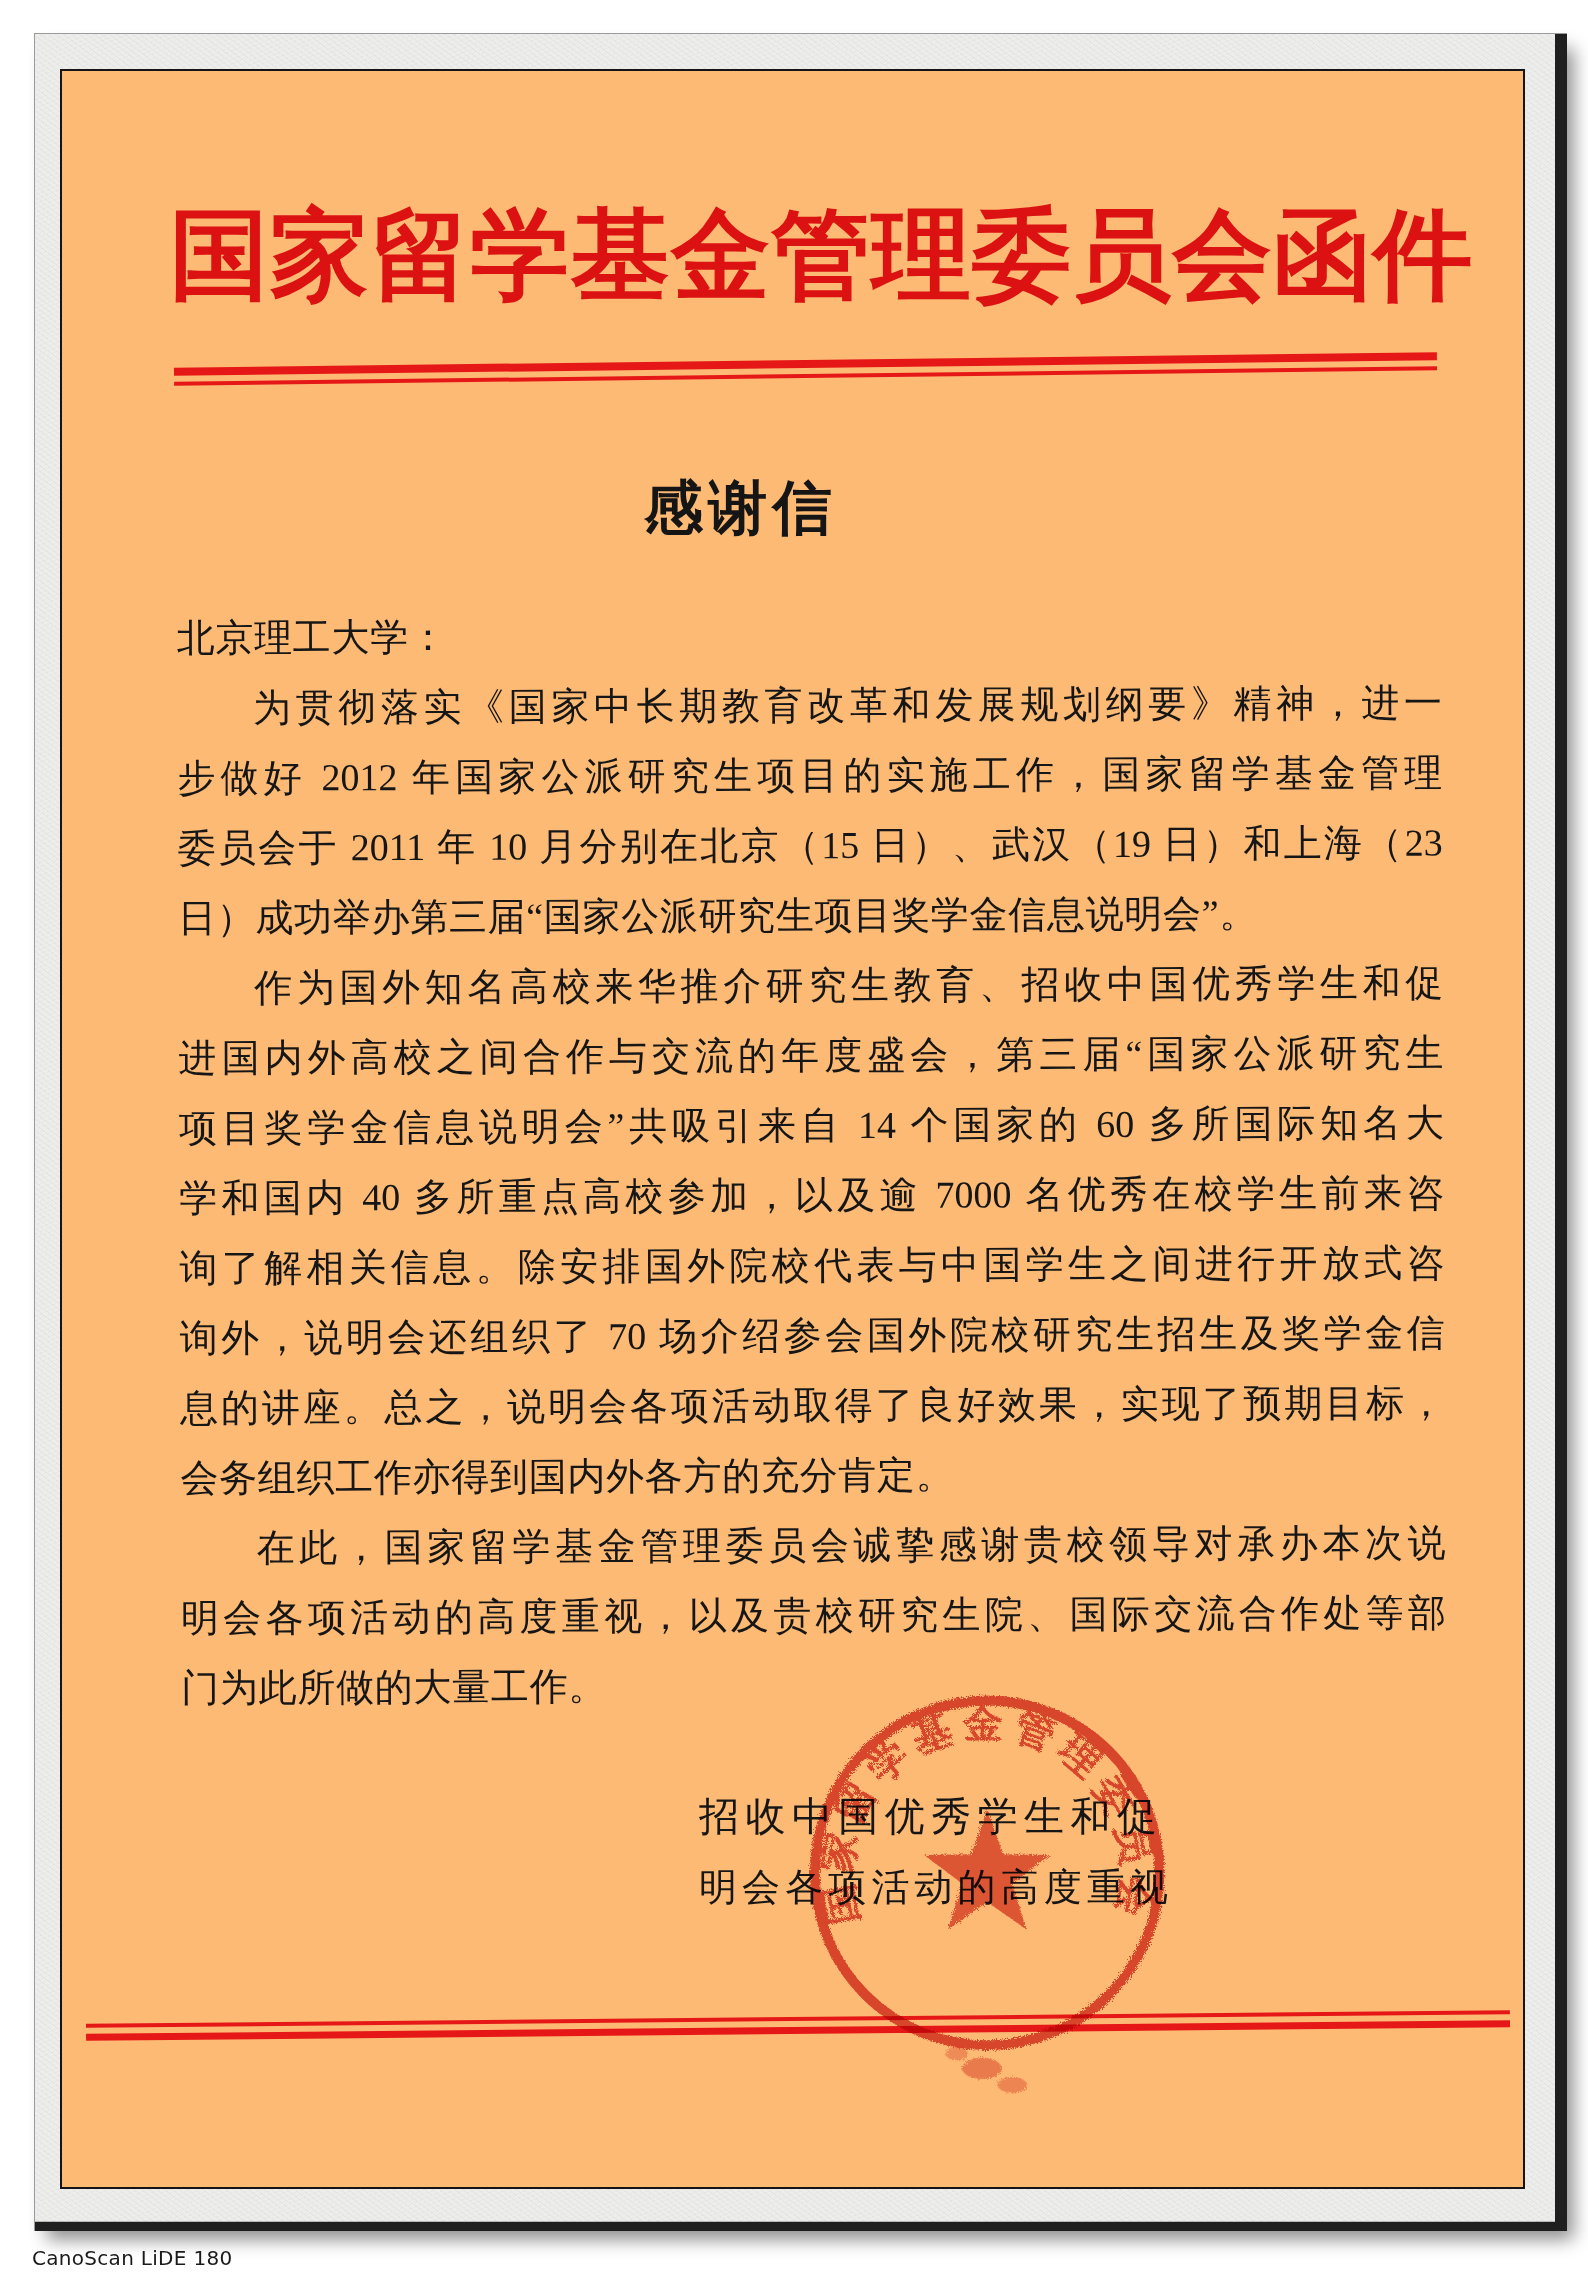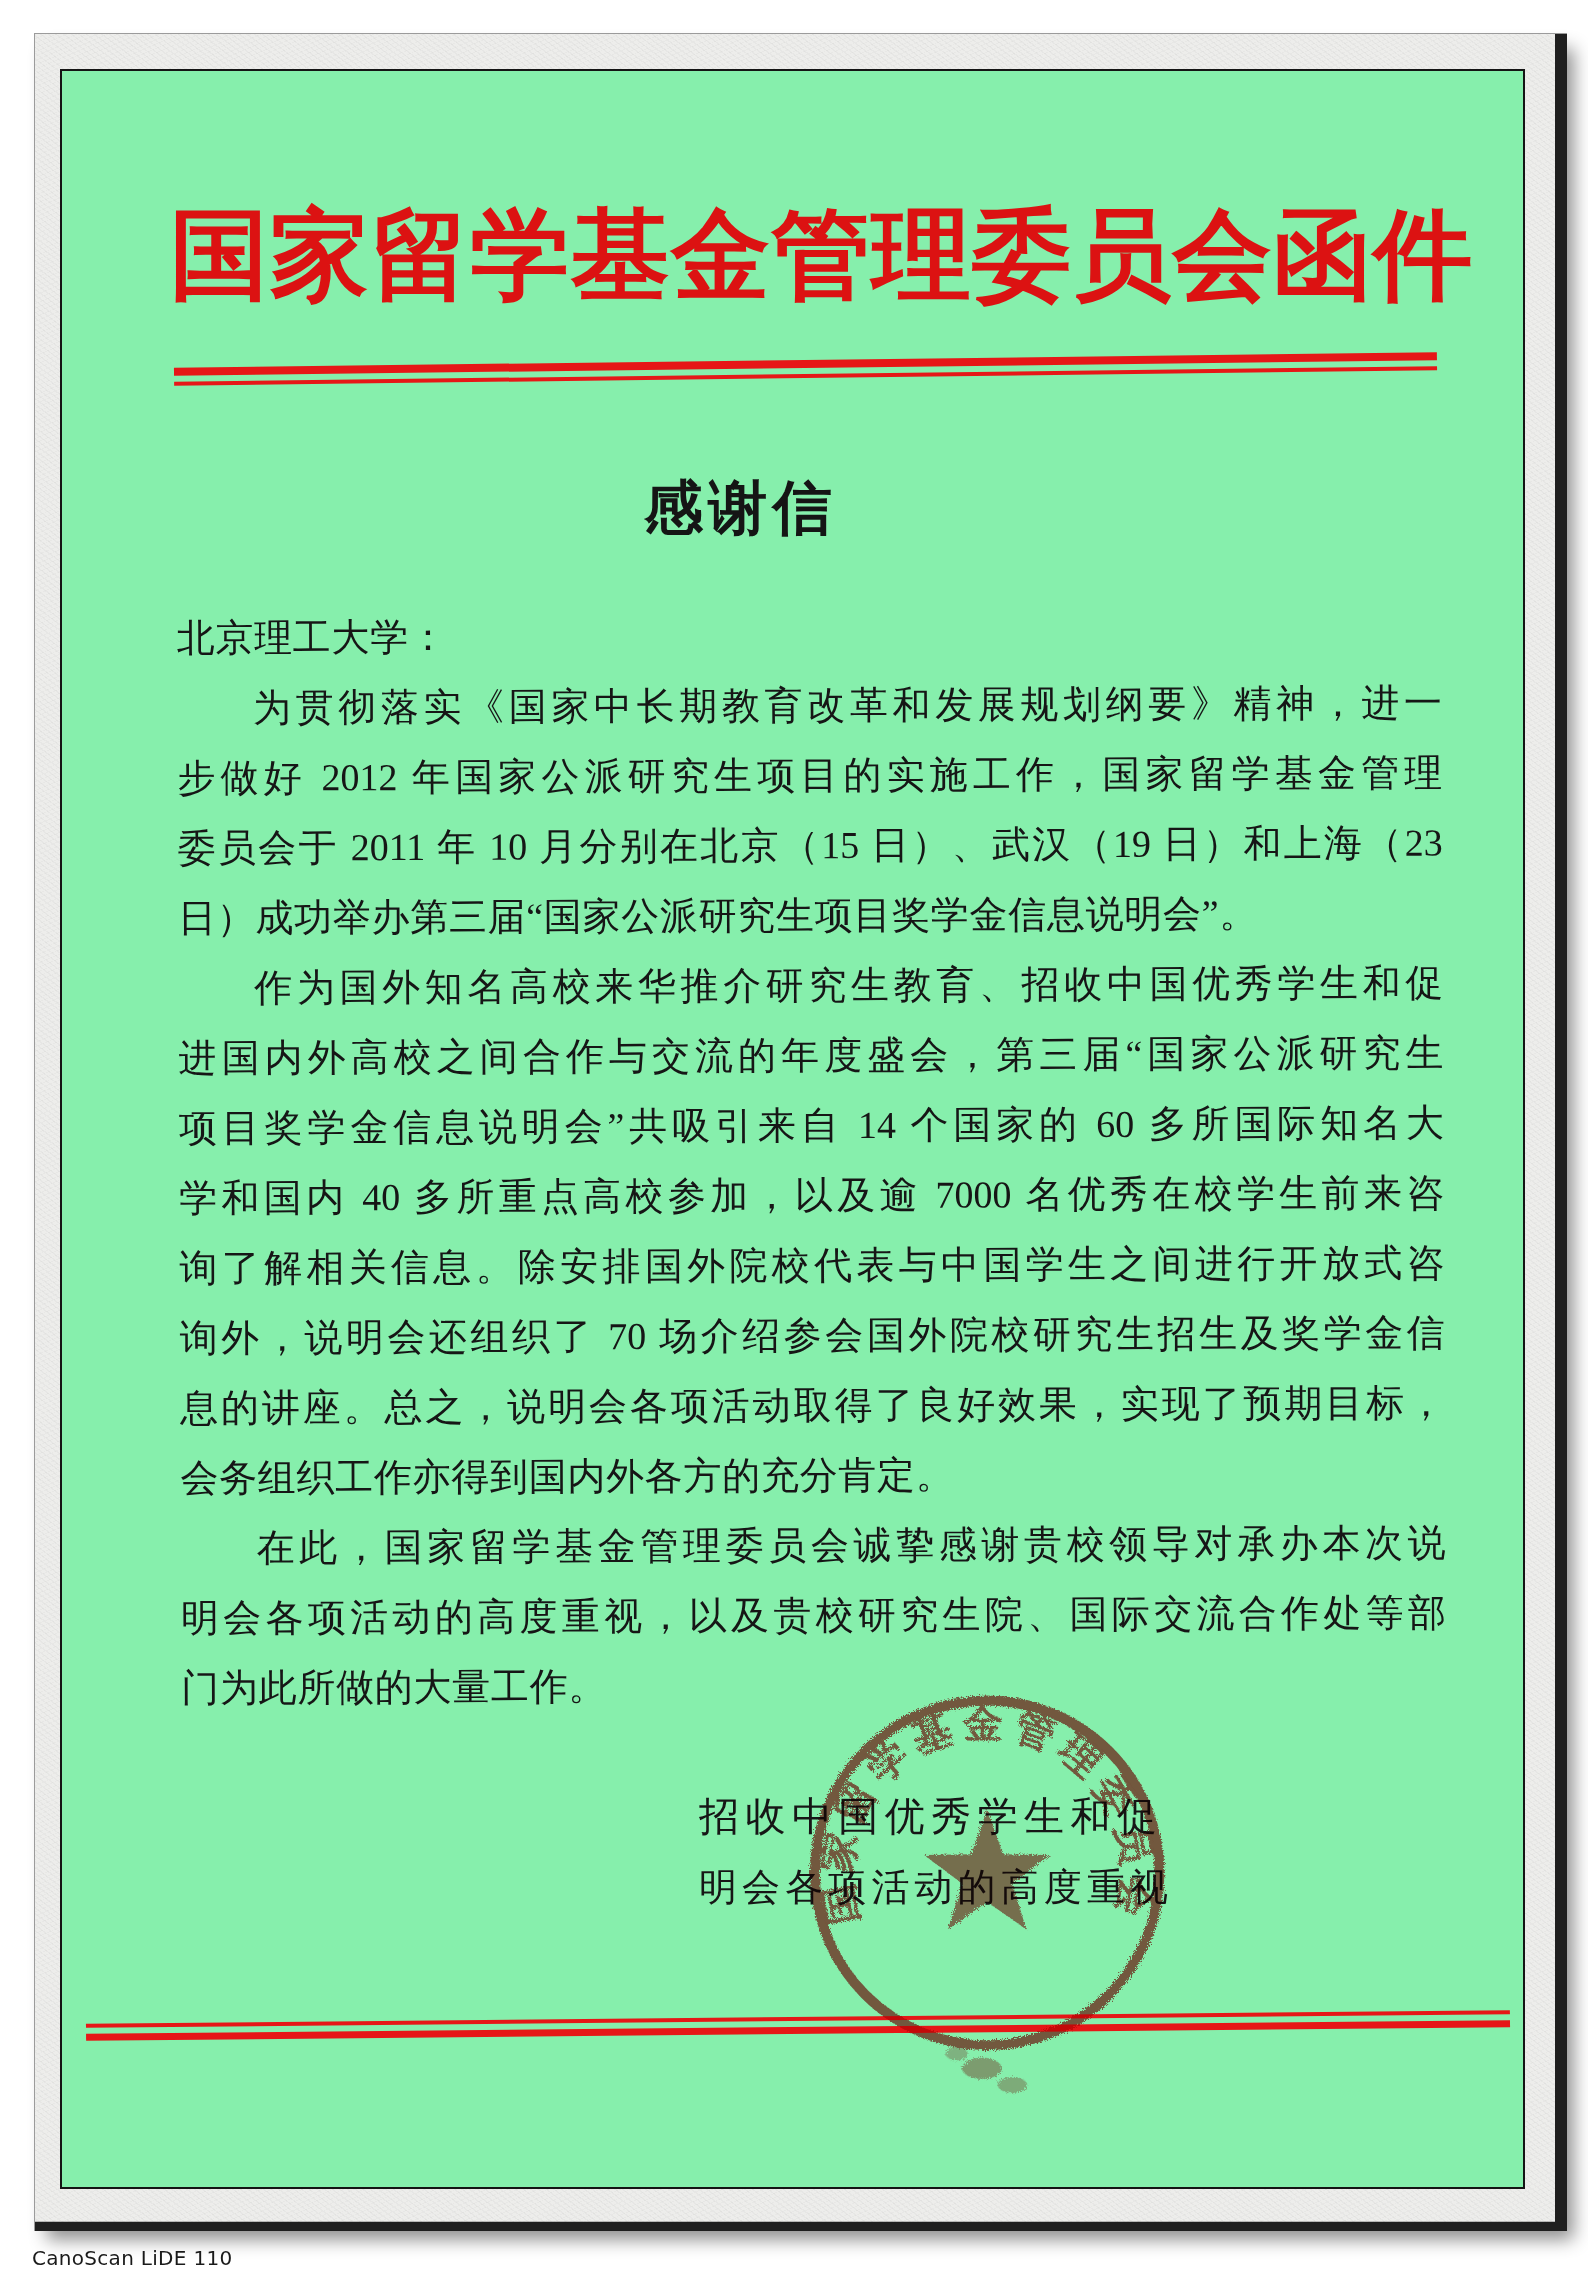--- a/index.html
+++ b/index.html
@@ -13,21 +13,21 @@
     background:
       repeating-linear-gradient(37deg, rgba(0,0,0,0.028) 0 1.3px, rgba(0,0,0,0) 1.3px 4.6px),
       repeating-linear-gradient(-23deg, rgba(0,0,0,0.022) 0 0.7px, rgba(0,0,0,0) 0.7px 4px),
       #ededeb;
     border-top:1.3px solid #9b9b9b;border-left:1.3px solid #9b9b9b;
     box-shadow: inset -12px -9.3px 0 0 #1f1f1f, 9.3px 12px 17px -2.6px rgba(0,0,0,0.45);
   }
   
   .paper{
     position:absolute;left:60px;top:69px;width:1465px;height:2120px;
-    background:#86efac;border:2.6px solid #141414;box-sizing:border-box;
+    background:#fdba74;border:2.6px solid #141414;box-sizing:border-box;
   }
   .title{
     position:absolute;top:135px;left:0;width:100%;text-align:center;white-space:nowrap;
     font-size:99px;font-weight:bold;color:#dc1212;letter-spacing:1.3px;
     transform:translateX(29px);line-height:1;
   }
   .rule{position:absolute;}
   .rule .bar{width:100%;}
   .rule-head{left:112px;top:289px;width:1263px;transform:rotate(-0.7deg);}
   .rule-head .bar1{height:8px;background:#e61717;margin-bottom:6px;}
@@ -115,14 +115,14 @@
       </text>
       <polygon fill="#d13a37" fill-opacity="0.85" points="308,216 284,284 213,285 270,328 249,397 308,356 367,397 346,328 403,285 332,284"></polygon>
       <ellipse cx="300" cy="607" rx="30" ry="16" fill="#d13a37" opacity="0.55"></ellipse>
       <ellipse cx="346" cy="632" rx="22" ry="12" fill="#d13a37" opacity="0.45"></ellipse>
       <ellipse cx="262" cy="585" rx="17" ry="10" fill="#d13a37" opacity="0.4"></ellipse>
     </g>
   </svg>
 
 </div>
 
-<div class="scan-label">CanoScan LiDE 110</div>
+<div class="scan-label">CanoScan LiDE 180</div>
 
 
 </body></html>

